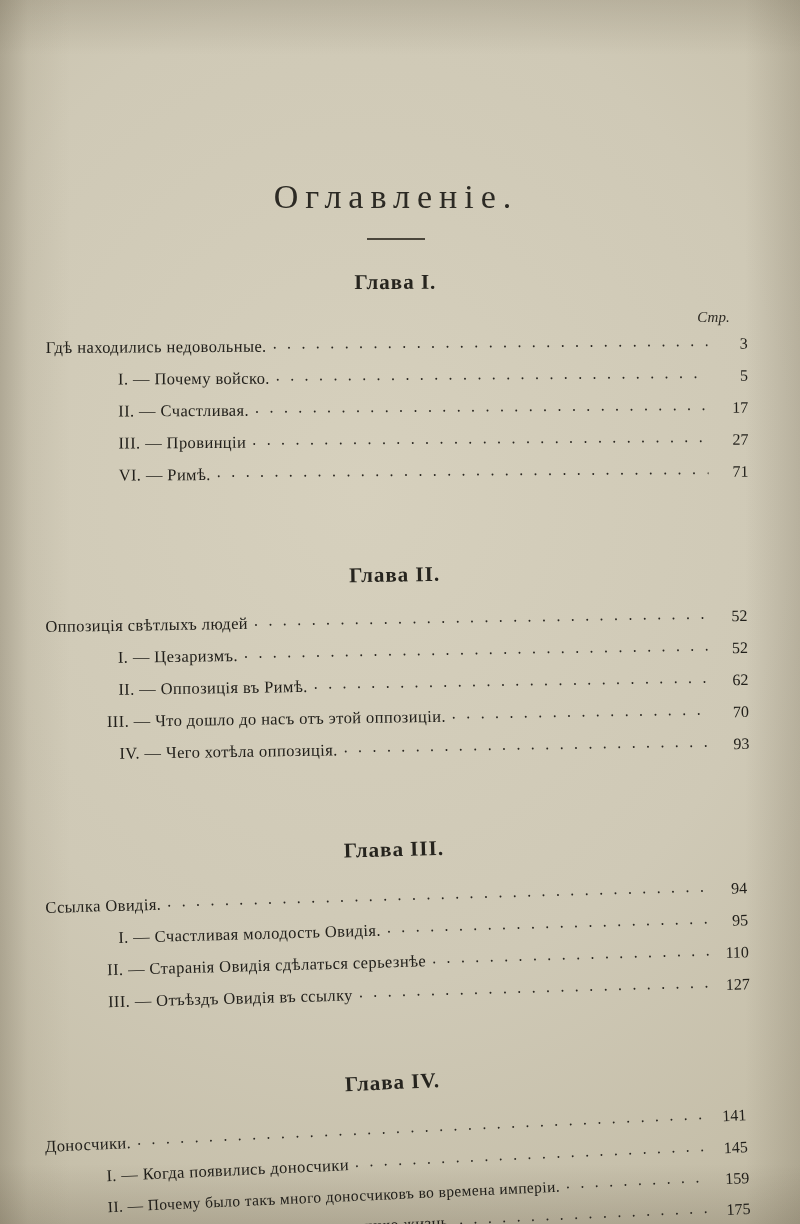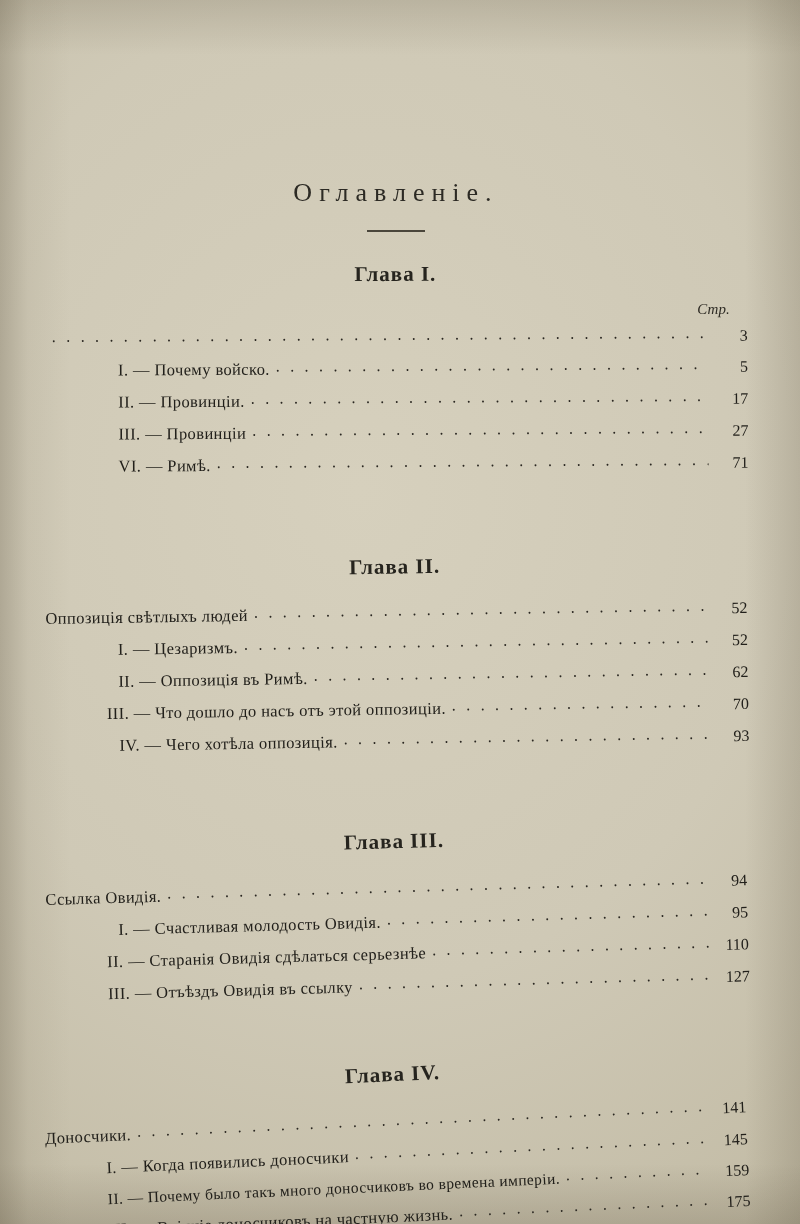--- a/index.html
+++ b/index.html
@@ -35,21 +35,21 @@
       linear-gradient(270deg, rgba(90,80,60,0.20) 0px, rgba(0,0,0,0) 55px);
   }
   .content {
     position: relative;
     z-index: 2;
     padding: 0 52px 0 44px;
   }
 
   .doc-title {
     text-align: center;
-    font-size: 26px;
+    font-size: 34px;
     letter-spacing: 7px;
     color: #2c2a24;
     margin-top: 178px;
     font-family: "Liberation Serif", serif;
   }
   .rule {
     width: 58px;
     height: 2px;
     background: #4a463b;
     margin: 22px auto 0 auto;
@@ -129,30 +129,31 @@
   <div class="content">
 
     <div class="doc-title">Оглавленіе.</div>
     <div class="rule"></div>
 
     <div class="chapter-block skew-a">
       <div class="chapter-heading">Глава I.</div>
       <div class="col-label">Стр.</div>
       <div class="entries">
         <div class="entry indent-0">
+          <span class="etext">Гдѣ находились недовольные.</span>
           <span class="leader"></span>
           <span class="pageno">3</span>
         </div>
         <div class="entry indent-1">
           <span class="etext">I. — Почему войско.</span>
           <span class="leader"></span>
           <span class="pageno">5</span>
         </div>
         <div class="entry indent-1">
-          <span class="etext">II. — Провинціи.</span>
+          <span class="etext">II. — Счастливая.</span>
           <span class="leader"></span>
           <span class="pageno">17</span>
         </div>
         <div class="entry indent-1">
           <span class="etext">III. — Провинціи</span>
           <span class="leader"></span>
           <span class="pageno">27</span>
         </div>
         <div class="entry indent-1">
           <span class="etext">VI. — Римѣ.</span>

